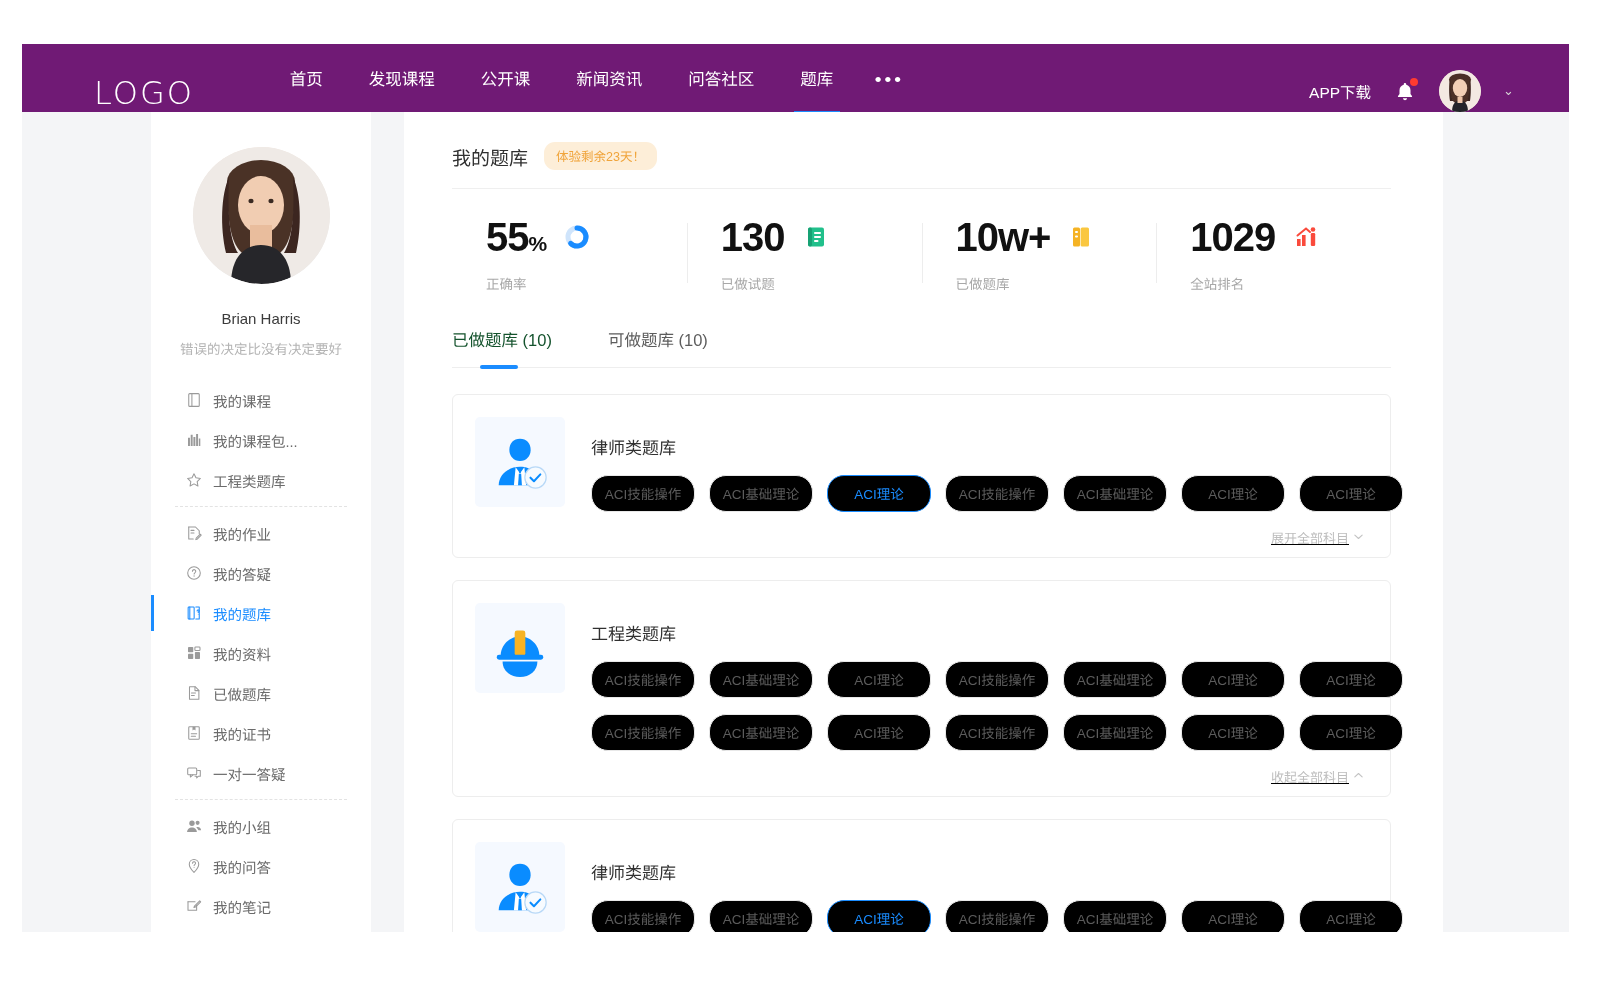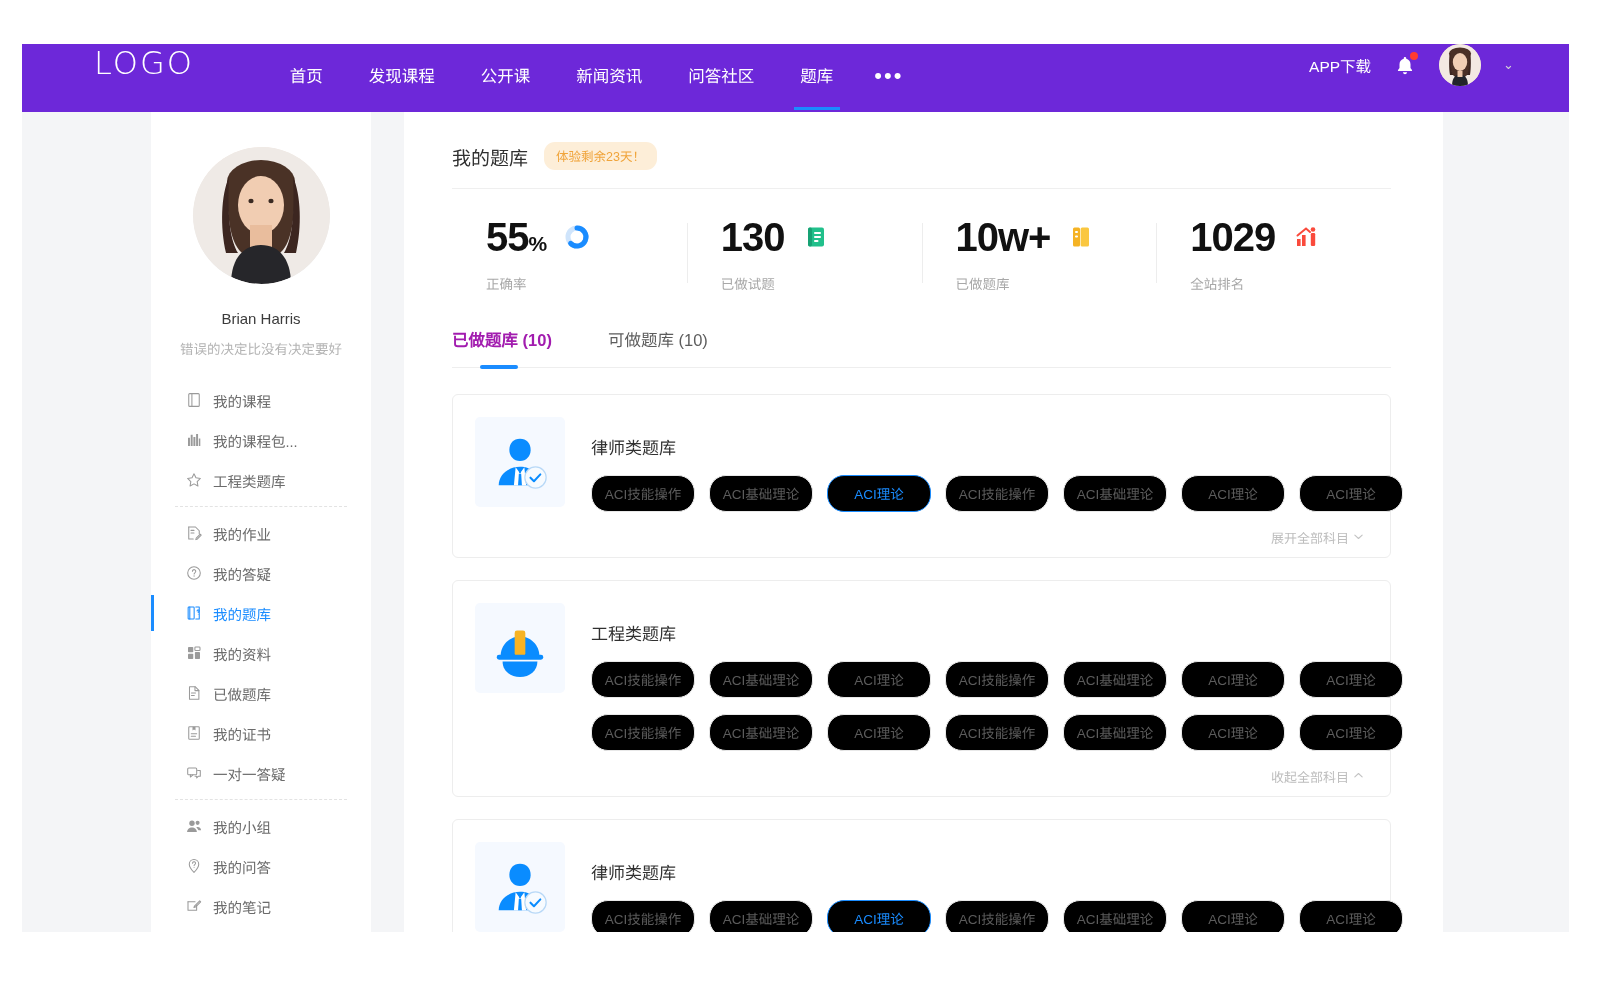--- a/index.html
+++ b/index.html
@@ -30,40 +30,41 @@
     background: #f4f5f7;
     overflow: hidden;
   }
 
   
   #topnav {
     position: absolute;
     left: 0; top: 0;
     width: 1547px;
     height: 68px;
-    background: #6d28d9;
-    display: flex;
-    align-items: flex-start;
+    background: #701a75;
+    display: flex;
+    align-items: flex-end;
   }
 
   #logo {
     margin-left: 72px;
     color: #ffffff;
     font-size: 32px;
     letter-spacing: 2px;
     font-weight: 300;
     font-family: "DejaVu Sans", sans-serif;
     user-select: none;
   }
 
   #nav-links {
     display: flex;
     align-items: center;
     margin-left: 73px;
     height: 64px;
+    font-family: Liberation Serif, serif;
   }
 
   .nav-link {
     position: relative;
     color: #ffffff;
     font-size: 16.5px;
     padding: 0 23px;
     height: 68px;
     line-height: 68px;
     white-space: nowrap;
@@ -296,21 +297,21 @@
     border-bottom: 1px solid #eeeeee;
   }
   .tab {
     position: relative;
     font-size: 16.5px;
     color: #5d5d5d;
     padding-bottom: 16px;
     cursor: pointer;
     white-space: nowrap;
   }
-  .tab.active { color: #a21caf; font-weight: bold; }
+  .tab.active { color: #14532d; font-weight: normal; }
   .tab.active::after {
     content: "";
     position: absolute;
     left: 28px;
     bottom: -2px;
     width: 38px; height: 4px;
     border-radius: 2px;
     background: #1a8cff;
   }
 
@@ -360,20 +361,21 @@
   .tag.sel {
     border-color: #1a8cff;
     color: #1a8cff;
   }
 
   .card-foot {
     display: flex;
     justify-content: flex-end;
     margin-top: 16px;
     padding-right: 2px;
+    text-decoration: underline;
   }
   .foot-link {
     font-size: 13px;
     color: #bdbdbd;
     cursor: pointer;
     display: inline-flex;
     align-items: center;
     gap: 4px;
     white-space: nowrap;
   }

